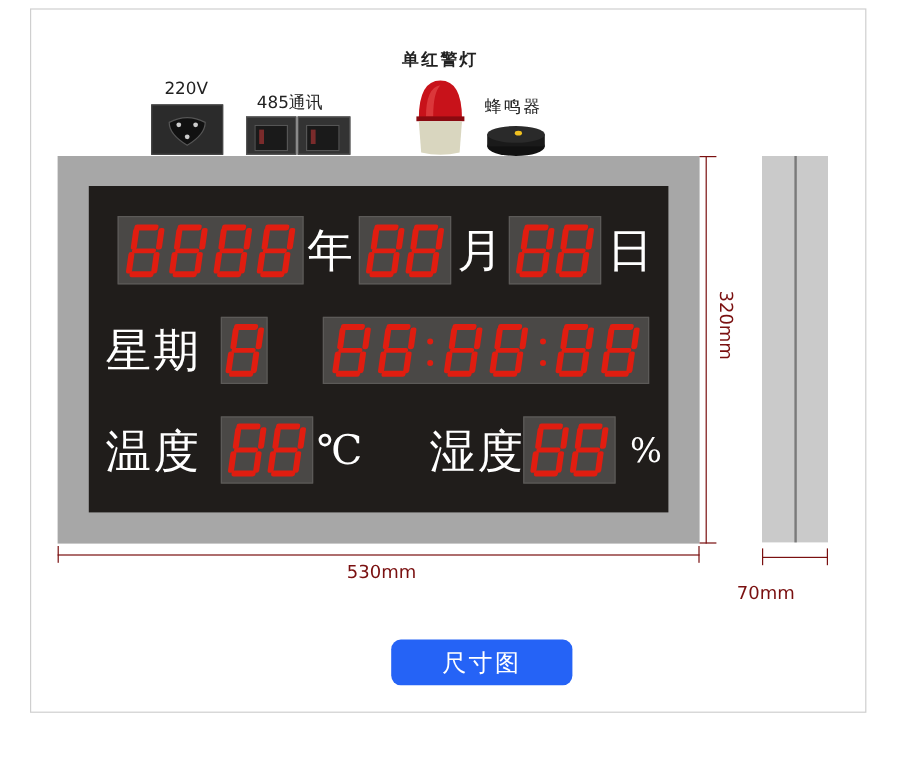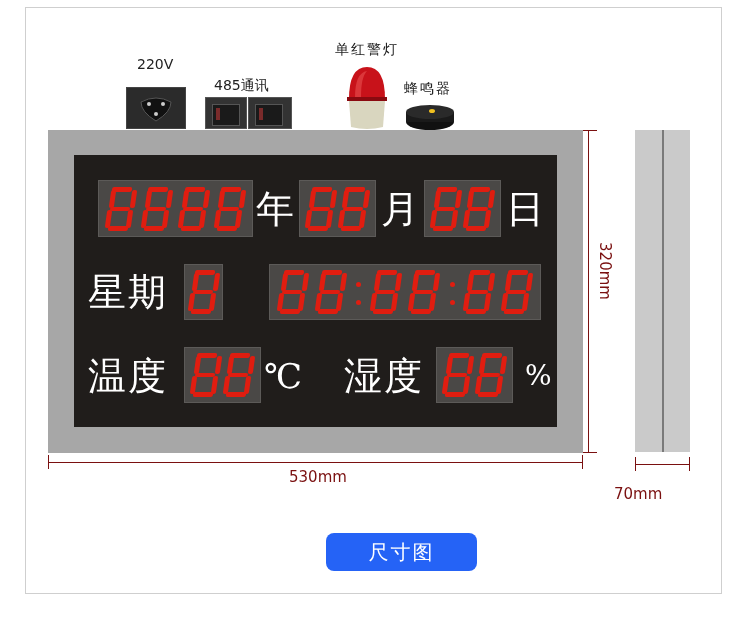--- a/index.html
+++ b/index.html
@@ -41,41 +41,41 @@
   .side-mid { left:662px; top:130px; width:2px; height:322px; background:#7a7a7a; }
 
   .btn { left:326px; top:533px; width:151px; height:38px; border-radius:8px; color:#fff;
          font-size:20px; display:flex; align-items:center; justify-content:center; letter-spacing:2px; }
 </style>
 </head>
 <body>
 
 <div class="abs frame"></div>
 
-<div class="abs acc-label" style="left:137px;top:56px;">220V</div>
+<div class="abs acc-label" style="left:137px;top:66px;">220V</div>
 <div class="abs socket" style="left:126px;top:87px;width:60px;height:42px;">
   <svg width="58" height="40" viewBox="0 0 58 40">
     <path d="M14 14 Q29 6 44 14 Q44 24 29 33 Q14 24 14 14 Z" fill="#111" stroke="#555" stroke-width="1"></path>
     <circle cx="22" cy="16" r="2" fill="#ccc"></circle>
     <circle cx="36" cy="16" r="2" fill="#ccc"></circle>
     <circle cx="29" cy="26" r="2" fill="#ccc"></circle>
   </svg>
 </div>
 
 <div class="abs acc-label" style="left:214px;top:77px;">485通讯</div>
 <div class="abs rj" style="left:205px;top:97px;width:42px;height:32px;">
   <div class="port" style="left:6px;top:6px;width:26px;height:20px;"></div>
   <div class="tab" style="left:10px;top:10px;width:4px;height:12px;"></div>
 </div>
 <div class="abs rj" style="left:248px;top:97px;width:44px;height:32px;">
   <div class="port" style="left:6px;top:6px;width:26px;height:20px;"></div>
   <div class="tab" style="left:10px;top:10px;width:4px;height:12px;"></div>
 </div>
 
-<div class="abs acc-label" style="left:335px;top:41px;letter-spacing:2px;">单红警灯</div>
+<div class="abs acc-label" style="left:335px;top:41px;letter-spacing:2px;font-weight:bold;">单红警灯</div>
 <div class="abs" style="left:345px;top:63px;width:44px;height:68px;">
   <svg width="44" height="68" viewBox="0 0 44 68">
     <path d="M4 36 Q4 4 22 4 Q40 4 40 36 Z" fill="#c8121a"></path>
     <path d="M10 34 Q10 10 22 8 Q16 14 16 34 Z" fill="#e85050" opacity="0.6"></path>
     <rect x="2" y="34" width="40" height="4" fill="#8a0a10"></rect>
     <path d="M4 38 L40 38 L38 64 Q22 68 6 64 Z" fill="#d9d6bf"></path>
   </svg>
 </div>
 
 <div class="abs acc-label" style="left:404px;top:80px;letter-spacing:2px;">蜂鸣器</div>
@@ -269,21 +269,21 @@
       <i class="s b"></i>
       <i class="s c"></i>
       <i class="s d"></i>
       <i class="s e"></i>
       <i class="s f"></i>
       <i class="s g"></i>
     </div>
 </div>
 <div class="abs cn" style="left:264px;top:359px;font-size:34px;">℃</div>
 
-<div class="abs cn" style="left:344px;top:357px;letter-spacing:2px;">湿度</div>
+<div class="abs cn" style="left:358px;top:357px;letter-spacing:2px;">湿度</div>
 <div class="abs seg-box" style="left:436px;top:347px;width:77px;height:56px;">
   <div class="digit">
       <i class="s a"></i>
       <i class="s b"></i>
       <i class="s c"></i>
       <i class="s d"></i>
       <i class="s e"></i>
       <i class="s f"></i>
       <i class="s g"></i>
     </div>

